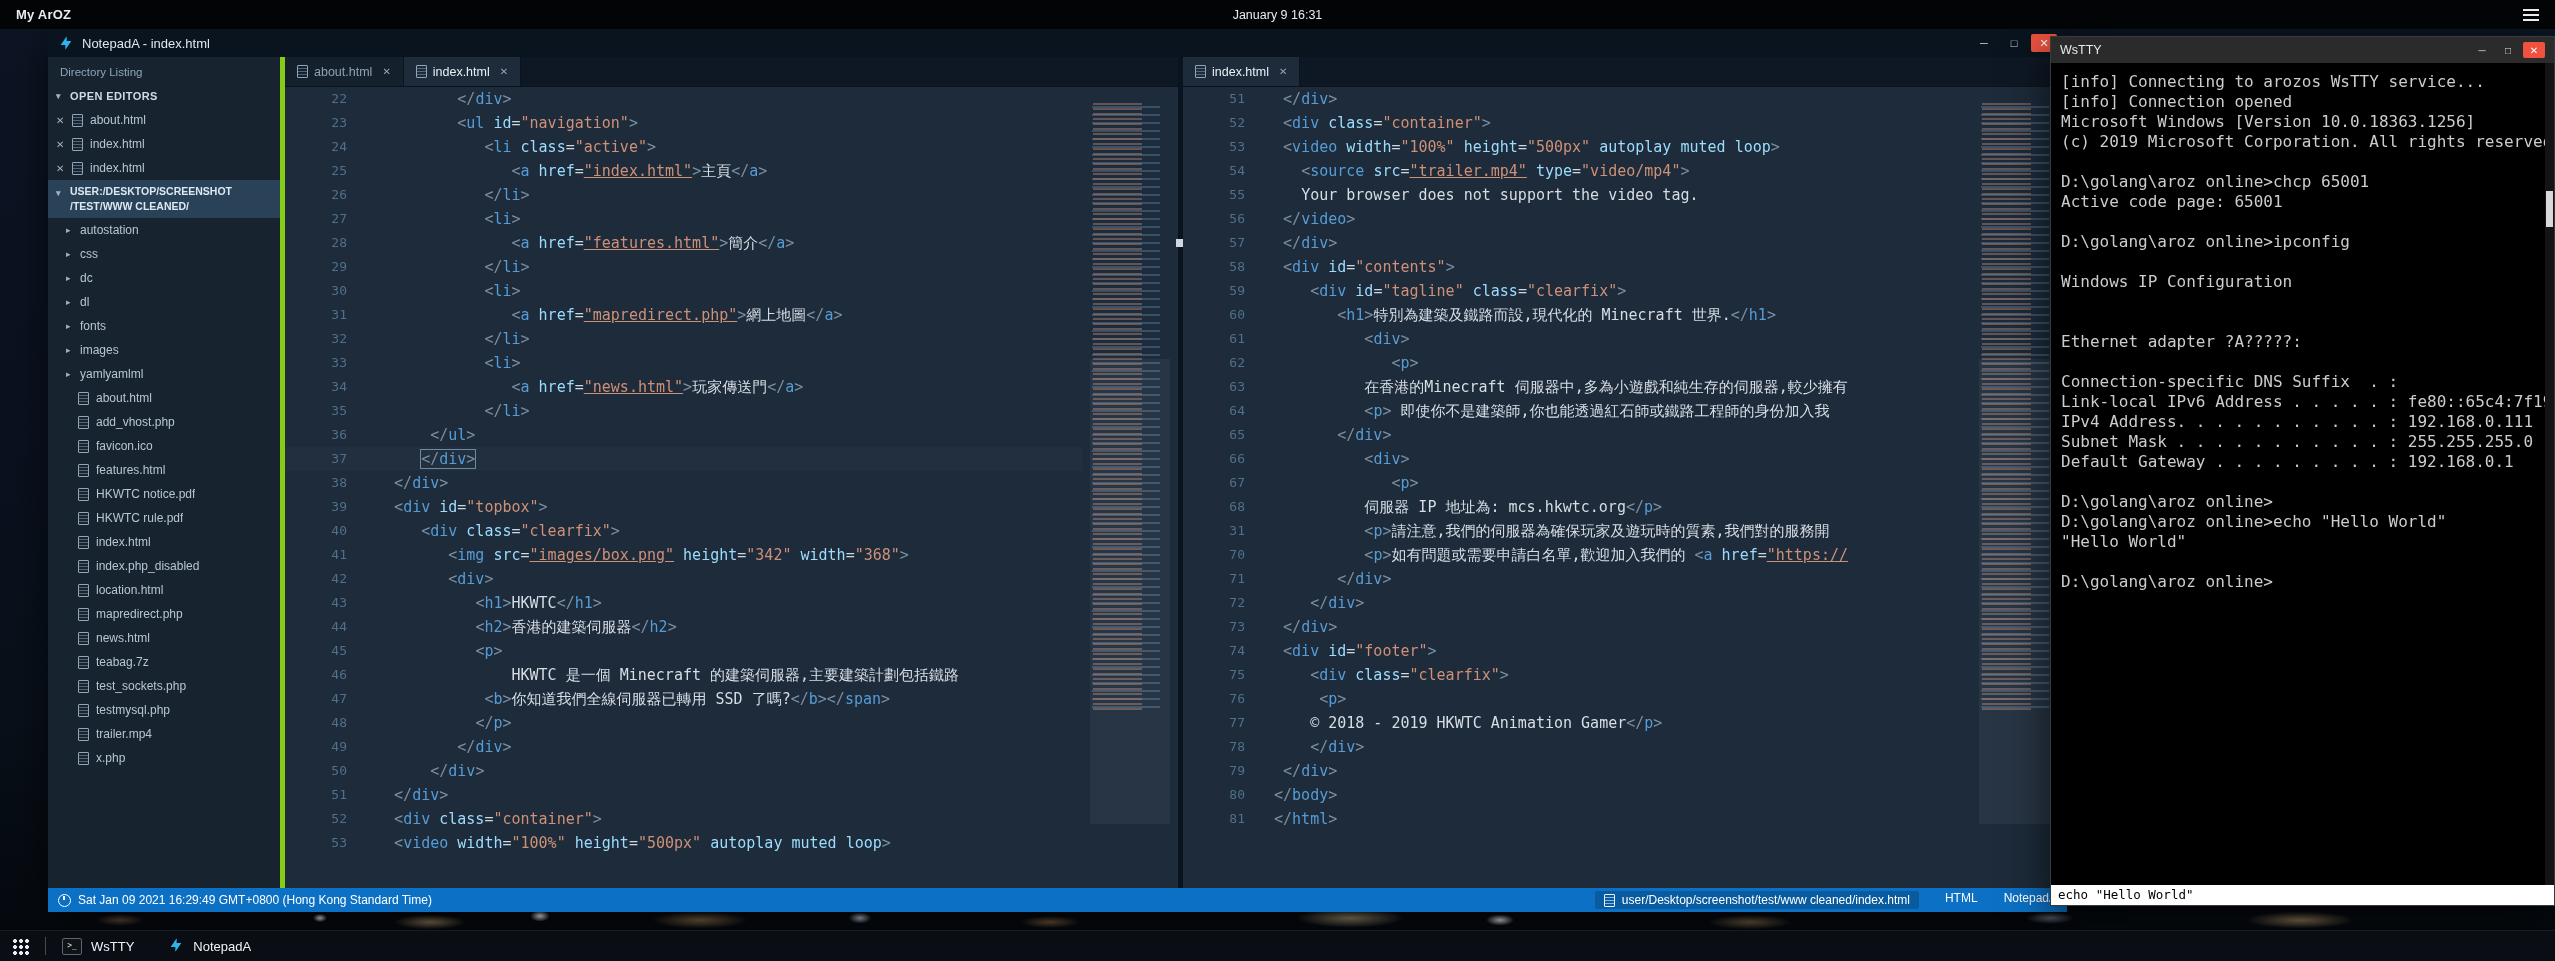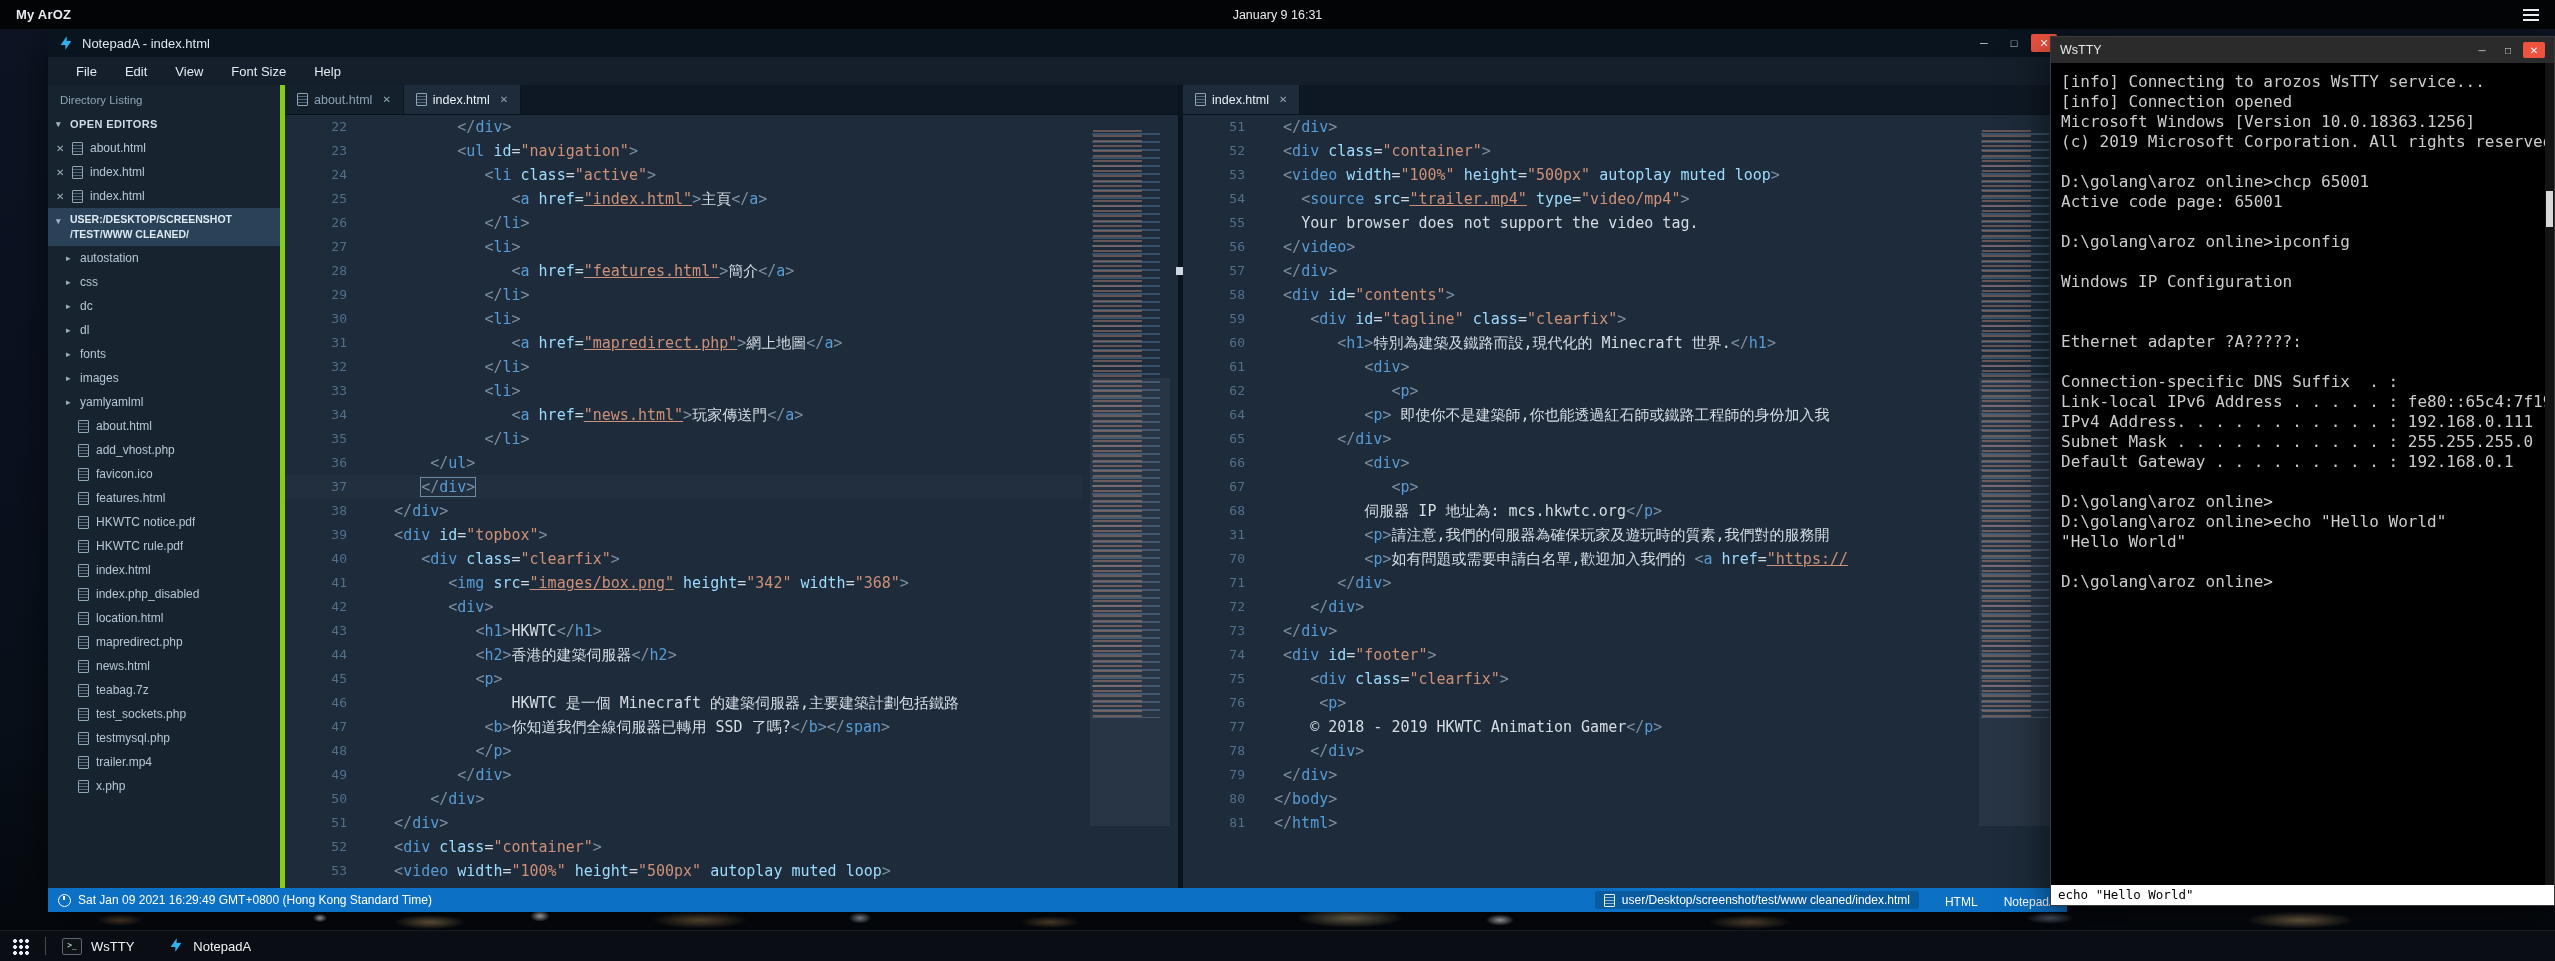--- a/index.html
+++ b/index.html
@@ -89,21 +89,21 @@
       repeating-linear-gradient(180deg, rgba(206,145,120,.55) 0 2px, transparent 2px 5px),
       repeating-linear-gradient(180deg, rgba(120,170,220,.4) 0 2px, transparent 2px 8px);
     background-size:68% 100%,95% 100%;background-repeat:no-repeat;background-position:4% 0,0 3px;}
   .minimap::after{content:"";position:absolute;left:0;right:0;top:34%;height:58%;background:rgba(255,255,255,.05);}
 
   
   .np-statusbar{height:24px;background:#0c70c4;color:#fff;display:flex;align-items:center;padding:0 10px;font-size:12px;flex:none;}
   .sbar-left{display:flex;align-items:center;gap:7px;min-width:0;}
   .clock-ic{width:11px;height:11px;border:1.5px solid #fff;border-radius:50%;position:relative;flex:none;}
   .clock-ic::after{content:"";position:absolute;left:4px;top:1.5px;width:1.5px;height:4px;background:#fff;}
-  .sbar-right{margin-left:auto;display:flex;align-items:flex-end;gap:26px;}
+  .sbar-right{margin-left:auto;display:flex;align-items:flex-start;gap:26px;}
   .path-chip{display:flex;align-items:center;gap:7px;background:rgba(0,0,0,.18);padding:2px 9px;border-radius:2px;}
   .ficon.white{border-color:#eaf3fb;background:linear-gradient(180deg,transparent 2px,rgba(234,243,251,.6) 2px 3px,transparent 3px 5px,rgba(234,243,251,.6) 5px 6px,transparent 6px 8px,rgba(234,243,251,.6) 8px 9px,transparent 9px);margin-right:0;}
 
   
   #wstty{position:absolute;left:2050px;top:36px;width:505px;height:870px;background:#000;border:1px solid #3a3a3a;
     box-sizing:border-box;box-shadow:0 12px 40px rgba(0,0,0,.65);z-index:11;}
   .t-titlebar{height:26px;background:#2b2b2b;display:flex;align-items:center;padding:0 9px;color:#e8e8e8;font-size:12.5px;gap:6px;}
   .t-btns{margin-left:auto;display:flex;align-items:center;gap:4px;}
   .t-btn{width:22px;height:16px;display:flex;align-items:center;justify-content:center;color:#dcdcdc;font-size:10px;}
   .t-btn.close{background:#ef5340;color:#fff;border-radius:2px;}
@@ -146,27 +146,20 @@
             <path d="M4 15 L13 2 L13 9 L20 9 L11 22 L11 15 Z" fill="#2fb3f0"></path>
           </svg>
       </span>
       <span>NotepadA - index.html</span>
       <div class="winbtns">
         <span class="wbtn">─</span>
         <span class="wbtn">□</span>
         <span class="wbtn close">✕</span>
       </div>
     </div>
-    <nav class="np-menubar" id="menubar">
-        <span class="menu-item">File</span>
-        <span class="menu-item">Edit</span>
-        <span class="menu-item">View</span>
-        <span class="menu-item">Font Size</span>
-        <span class="menu-item">Help</span>
-      </nav>
     <div class="np-body">
       <aside class="np-sidebar">
         <div class="sb-title">Directory Listing</div>
         <div class="sb-sec">
           <span class="chev">▾</span>
           <span>OPEN EDITORS</span>
         </div>
         <div id="open-editors">
             <div class="sb-row oe-row">
               <span class="oe-close">✕</span>
@@ -487,20 +480,24 @@
                 </div>
                 <div class="code-line">
                   <span class="ln">61</span>
                   <span class="lc"><span class="ind">           </span><span class="seg-p">&lt;</span><span class="seg-t">div</span><span class="seg-p">&gt;</span></span>
                 </div>
                 <div class="code-line">
                   <span class="ln">62</span>
                   <span class="lc"><span class="ind">              </span><span class="seg-p">&lt;</span><span class="seg-t">p</span><span class="seg-p">&gt;</span></span>
                 </div>
                 <div class="code-line">
+                  <span class="ln">63</span>
+                  <span class="lc"><span class="ind">           </span><span class="seg-x">在香港的Minecraft 伺服器中,多為小遊戲和純生存的伺服器,較少擁有</span></span>
+                </div>
+                <div class="code-line">
                   <span class="ln">64</span>
                   <span class="lc"><span class="ind">           </span><span class="seg-p">&lt;</span><span class="seg-t">p</span><span class="seg-p">&gt;</span><span class="seg-x"> 即使你不是建築師,你也能透過紅石師或鐵路工程師的身份加入我</span></span>
                 </div>
                 <div class="code-line">
                   <span class="ln">65</span>
                   <span class="lc"><span class="ind">        </span><span class="seg-p">&lt;/</span><span class="seg-t">div</span><span class="seg-p">&gt;</span></span>
                 </div>
                 <div class="code-line">
                   <span class="ln">66</span>
                   <span class="lc"><span class="ind">           </span><span class="seg-p">&lt;</span><span class="seg-t">div</span><span class="seg-p">&gt;</span></span>

